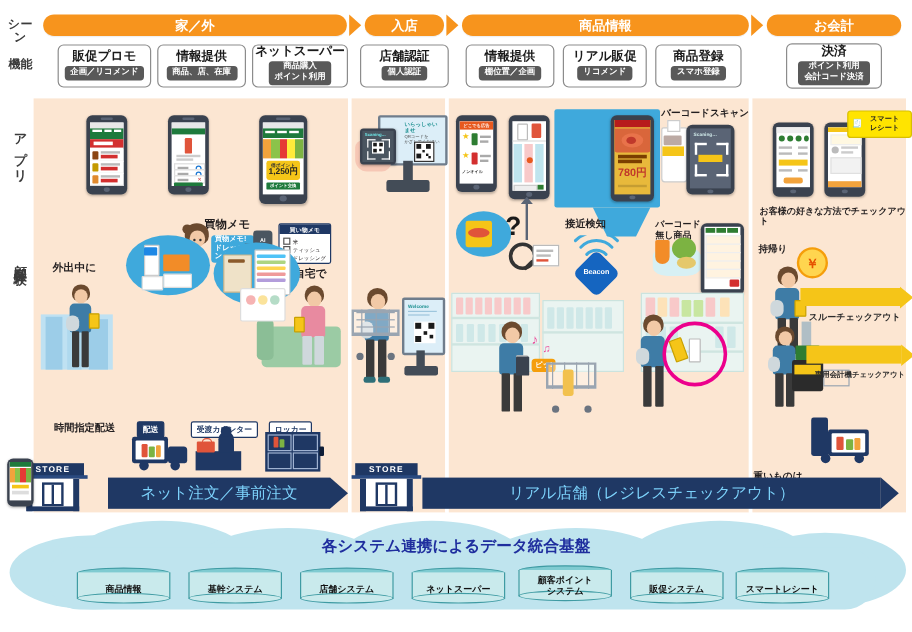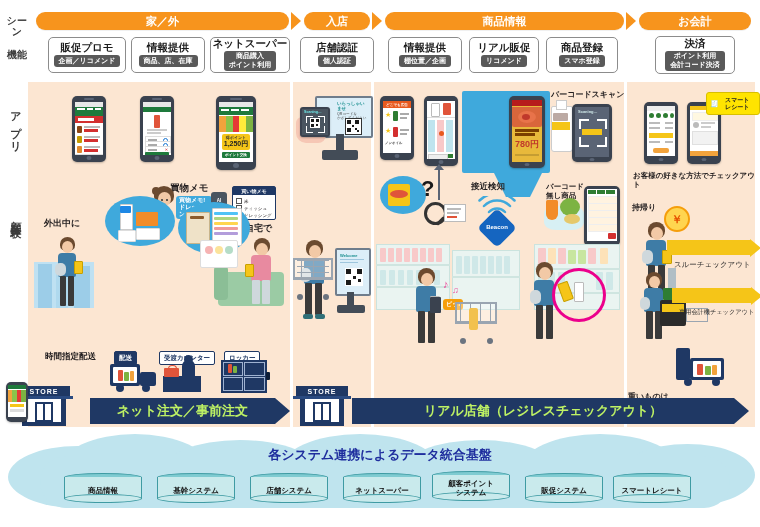--- a/index.html
+++ b/index.html
@@ -67,29 +67,29 @@
   .tag-white{
     position:absolute;background:#fff;color:#1f3864;font-weight:bold;
     font-size:6.5px;padding:1.5px 4px;border-radius:2px;white-space:nowrap;
     border:1.2px solid #1f3864;
   }
 
   
   .yarrow{position:absolute;height:15px;display:flex;align-items:center;}
   .yarrow .body{background:#F5C518;height:15px;display:flex;align-items:center;
     padding-left:7px;padding-right:2px;}
-  .yarrow .body span{font-size:7.5px;font-weight:normal;color:#2b2b2b;white-space:nowrap;margin-top:34px;}
+  .yarrow .body span{font-size:7.5px;font-weight:bold;color:#2b2b2b;white-space:nowrap;margin-top:34px;}
   .yarrow .head{width:0;height:0;border-top:9px solid transparent;
     border-bottom:9px solid transparent;border-left:11px solid #F5C518;}
 
   
   .navy-arrow{position:absolute;height:26px;display:flex;align-items:center;}
   .navy-arrow .body{background:#1F3864;height:26px;display:flex;align-items:center;
     justify-content:center;}
-  .navy-arrow .body span{color:#bef264;font-weight:bold;font-size:13px;white-space:nowrap;}
+  .navy-arrow .body span{color:#7dd3fc;font-weight:normal;font-size:13px;white-space:nowrap;}
   .navy-arrow .head{width:0;height:0;border-top:13px solid transparent;
     border-bottom:13px solid transparent;border-left:15px solid #1F3864;}
 
   
   .store{position:absolute;width:52px;height:40px;}
   .store .roofband{position:absolute;left:0;top:0;width:52px;height:11px;background:#1F3864;
     display:flex;align-items:center;justify-content:center;}
   .store .roofband span{color:#fff;font-size:7px;font-weight:bold;letter-spacing:1px;}
   .store .eave{position:absolute;left:-3px;top:10px;width:58px;height:3px;background:#2a4a80;}
   .store .walls{position:absolute;left:4px;top:13px;width:44px;height:27px;

